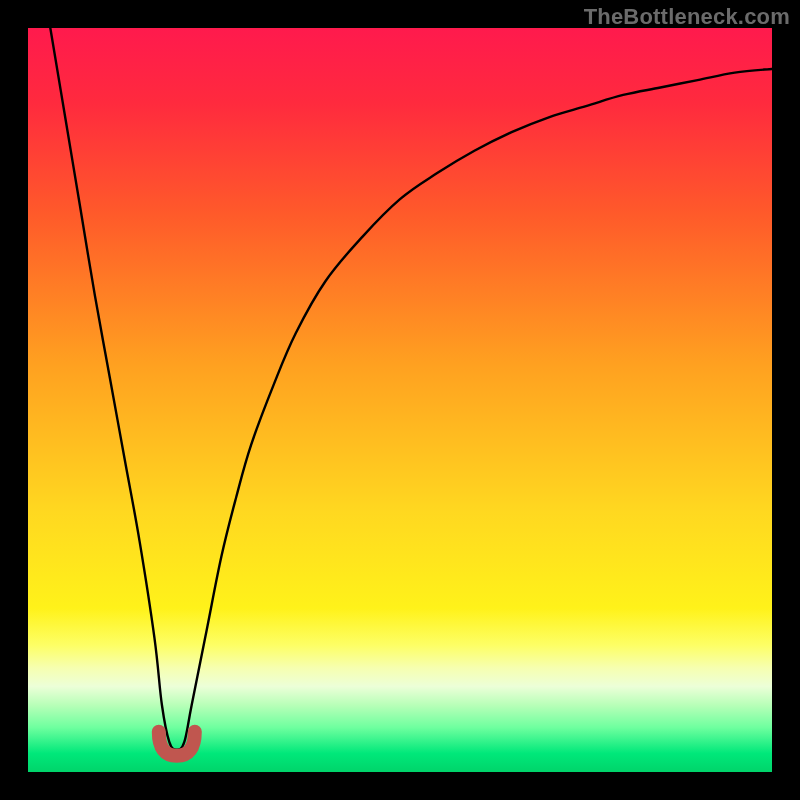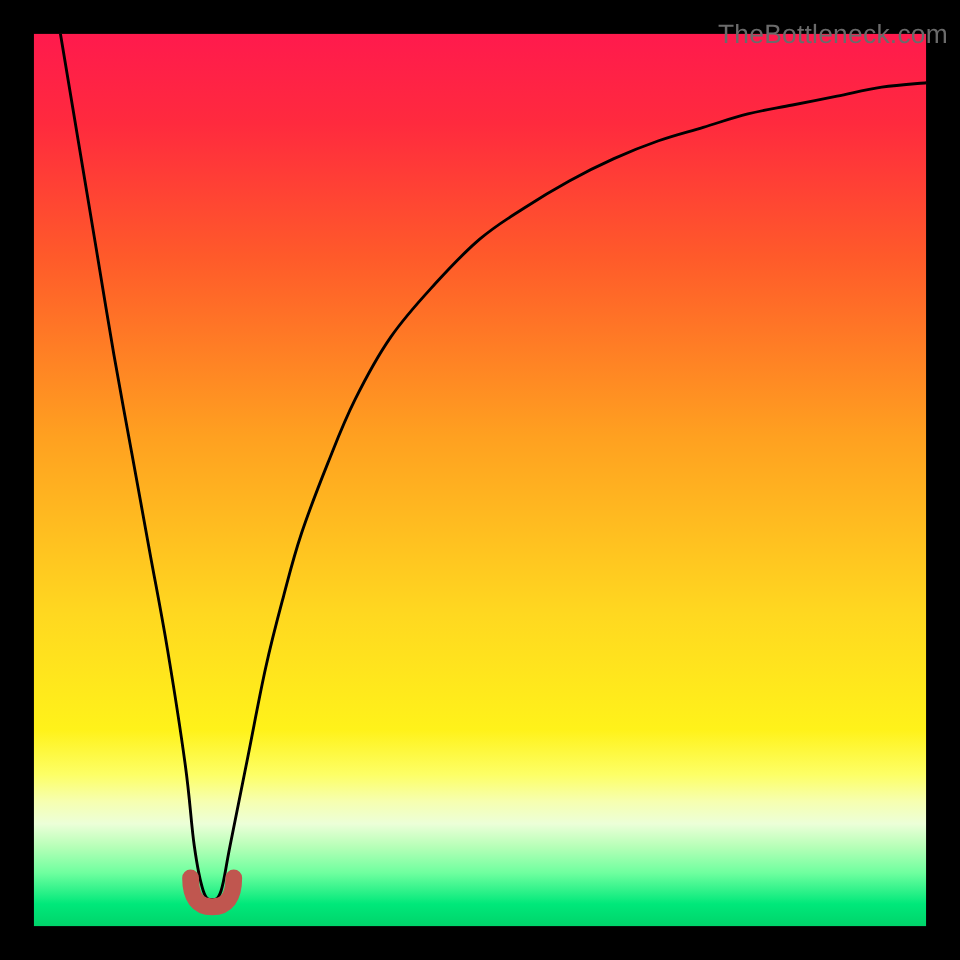--- a/index.html
+++ b/index.html
@@ -29,24 +29,24 @@
   }
   .gradient {
     position: absolute;
     left: 0;
     top: 0;
     width: 100%;
     height: 100%;
   }
   .attribution {
     position: absolute;
-    top: 16px;
+    top: 4px;
     right: 10px;
     font-size: 22px;
-    font-weight: 400;
+    font-weight: 700;
     color: #6b6b6b;
     letter-spacing: 0.2px;
   }
   svg.curves {
     position: absolute;
     left: 0;
     top: 0;
     width: 100%;
     height: 100%;
   }

